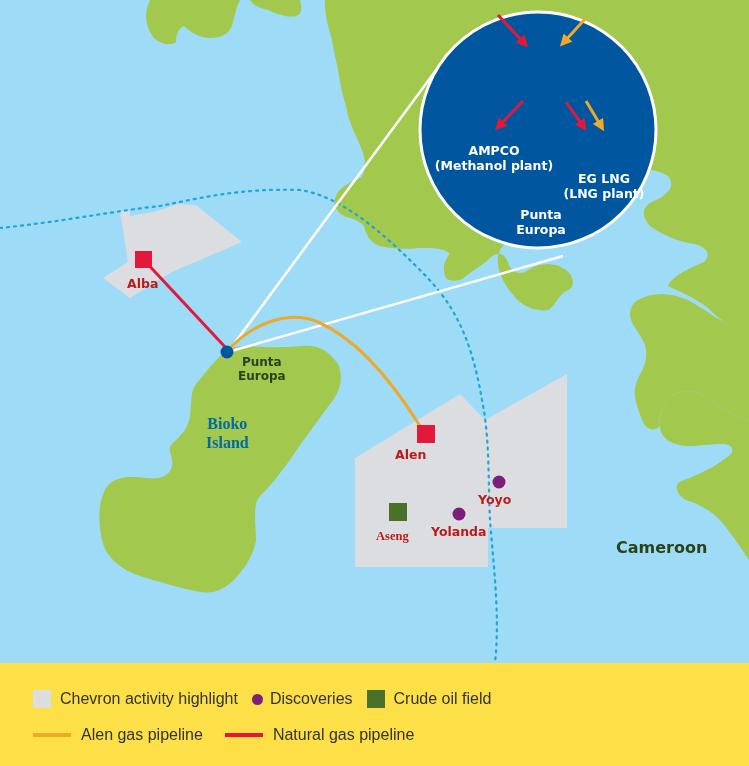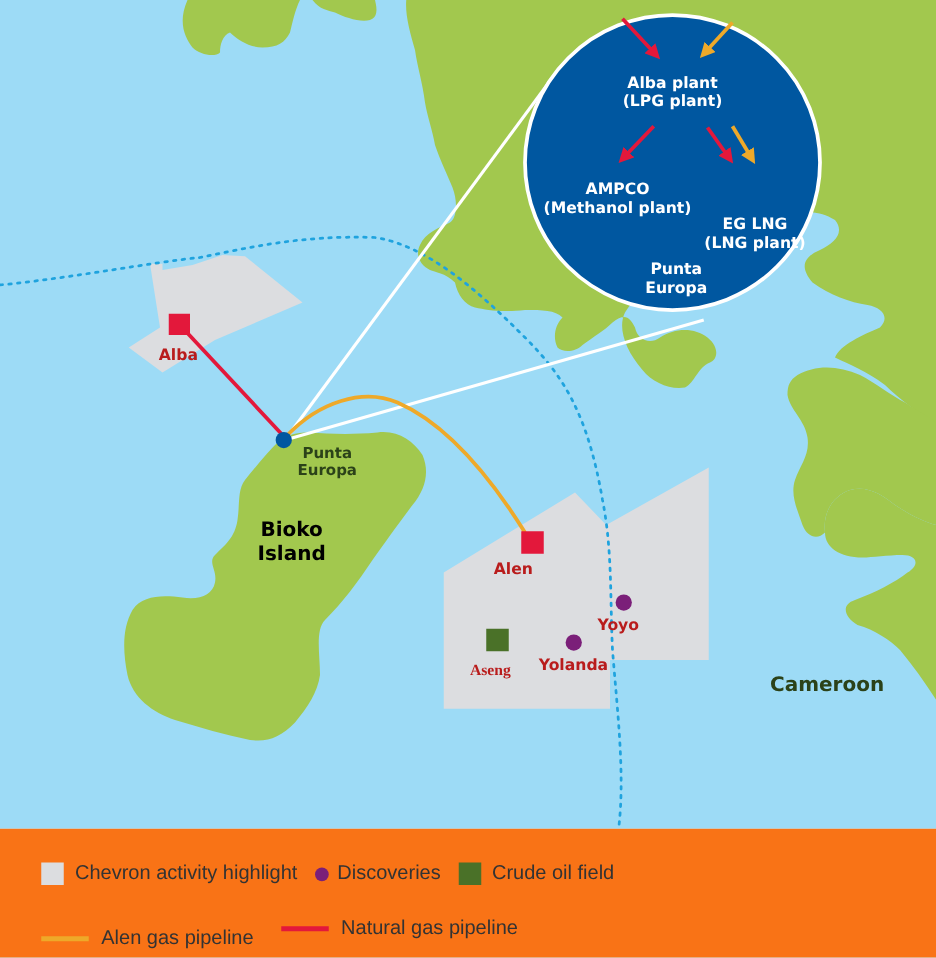--- a/index.html
+++ b/index.html
@@ -1,25 +1,25 @@
 <!DOCTYPE html>
 <html><head>
 <meta charset="utf-8">
 <style>
   html, body { margin: 0; padding: 0; }
   body { width: 749px; height: 766px; background: #ffffff; overflow: hidden; font-family: "Liberation Sans", sans-serif; }
   .map { position: absolute; left: 0; top: 0; width: 749px; height: 663px; background: #9ddbf6; overflow: hidden; }
   .map svg { position: absolute; left: 0; top: 0; }
   .lbl { position: absolute; font-family: "DejaVu Sans", sans-serif; font-weight: bold; white-space: nowrap; line-height: 1.2; }
   .lbl-country { color: #2b4219; font-size: 16px; }
-  .lbl-island { color: #000000; font-size: 16px; text-align: center; }
+  .lbl-island { color: #0369a1; font-size: 16px; text-align: center; font-family: Liberation Serif, serif; }
   .lbl-town { color: #2b4219; font-size: 12px; text-align: center; }
   .lbl-field { color: #b91c1c; font-size: 12.5px; }
   .lbl-inset { color: #ffffff; font-size: 12.5px; text-align: center; }
-  .legend { position: absolute; left: 0; top: 663px; width: 749px; height: 103px; background: #f97316; }
+  .legend { position: absolute; left: 0; top: 663px; width: 749px; height: 103px; background: #fde047; }
   .leg-row { position: absolute; left: 33px; display: flex; align-items: center; font-size: 16px; color: #333; font-family: "Liberation Sans", sans-serif; }
   .leg-item { display: flex; align-items: center; margin-right: 14px; }
   .sw-sq { width: 18px; height: 18px; margin-right: 9px; }
   .sw-dot { width: 11px; height: 11px; border-radius: 50%; margin-right: 7px; }
   .sw-line { width: 38px; height: 4px; margin-right: 10px; }
 </style>
 </head>
 <body>
 
 <div class="map">
@@ -81,24 +81,20 @@
   <div class="lbl lbl-town" style="left:238px; top:355px;">
     <div>Punta</div>
     <div>Europa</div>
   </div>
   <div class="lbl lbl-field" style="left:127px; top:276px;">Alba</div>
   <div class="lbl lbl-field" style="left:395px; top:447px;">Alen</div>
   <div class="lbl lbl-field" style="left:376px; top:529px;font-family:Liberation Serif, serif;">Aseng</div>
   <div class="lbl lbl-field" style="left:478px; top:492px;">Yoyo</div>
   <div class="lbl lbl-field" style="left:431px; top:524px;">Yolanda</div>
 
-  <div class="lbl lbl-inset" style="left:490px; top:58px; width:96px;">
-    <div>Alba plant</div>
-    <div>(LPG plant)</div>
-  </div>
   <div class="lbl lbl-inset" style="left:432px; top:143px; width:124px;text-align:center;">
     <div>AMPCO</div>
     <div>(Methanol plant)</div>
   </div>
   <div class="lbl lbl-inset" style="left:558px; top:143px; width:92px;margin-top:28px;">
     <div>EG LNG</div>
     <div>(LNG plant)</div>
   </div>
   <div class="lbl lbl-inset" style="left:506px; top:207px; width:70px;">
     <div>Punta</div>
@@ -115,21 +111,21 @@
     <div class="leg-item">
       <span class="sw-dot" style="background:#7b1f79"></span>
       <span>Discoveries</span>
     </div>
     <div class="leg-item">
       <span class="sw-sq" style="background:#4a7128"></span>
       <span>Crude oil field</span>
     </div>
   </div>
   <div class="leg-row" style="top:63px;">
-    <div class="leg-item" style="margin-right:22px;margin-top:16px;">
+    <div class="leg-item" style="margin-right:22px;">
       <span class="sw-line" style="background:#eea929"></span>
       <span>Alen gas pipeline</span>
     </div>
     <div class="leg-item">
       <span class="sw-line" style="background:#e3183b"></span>
       <span>Natural gas pipeline</span>
     </div>
   </div>
 </div>
 

